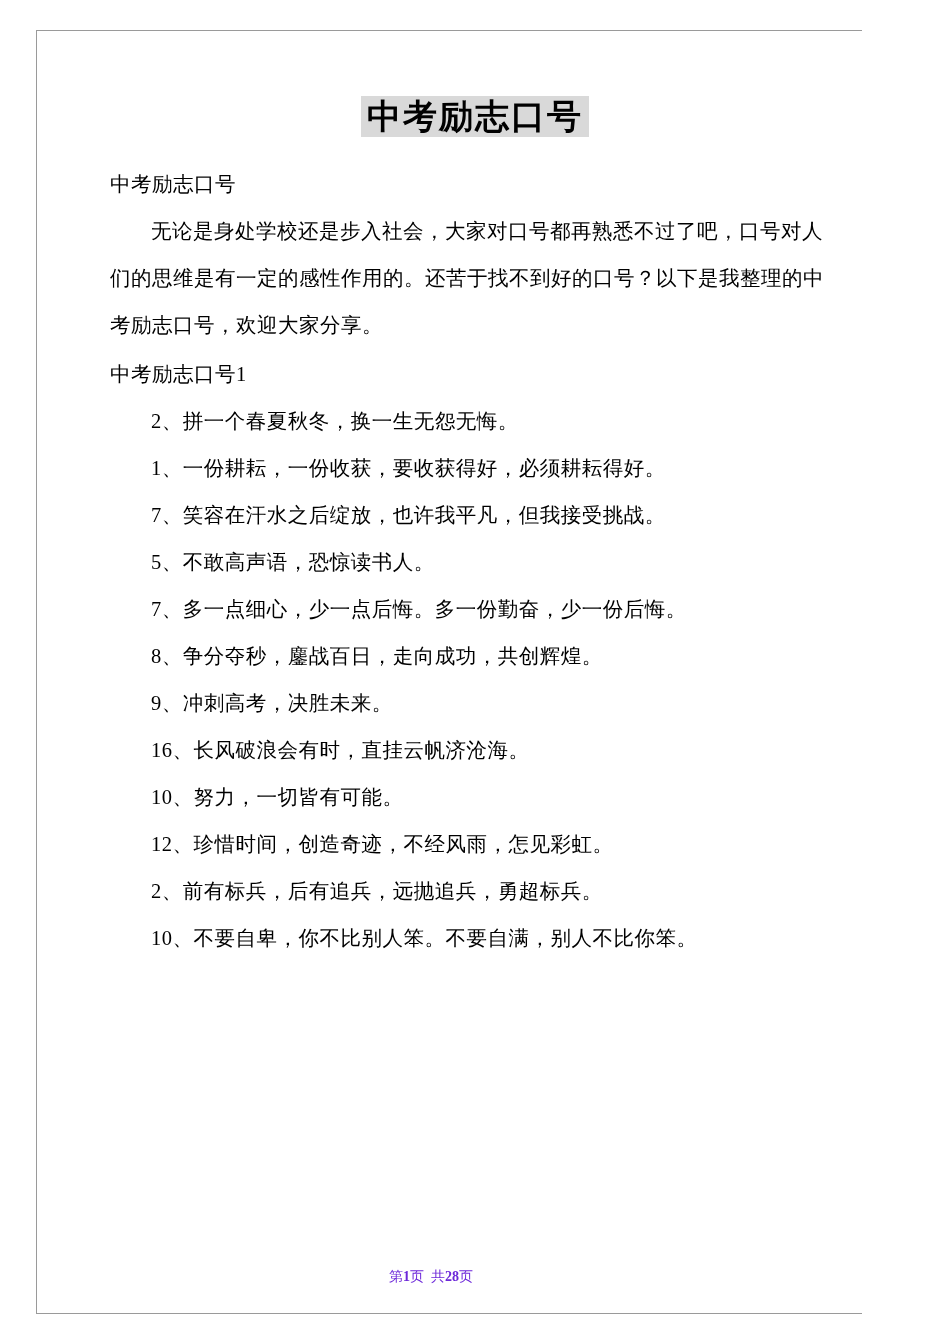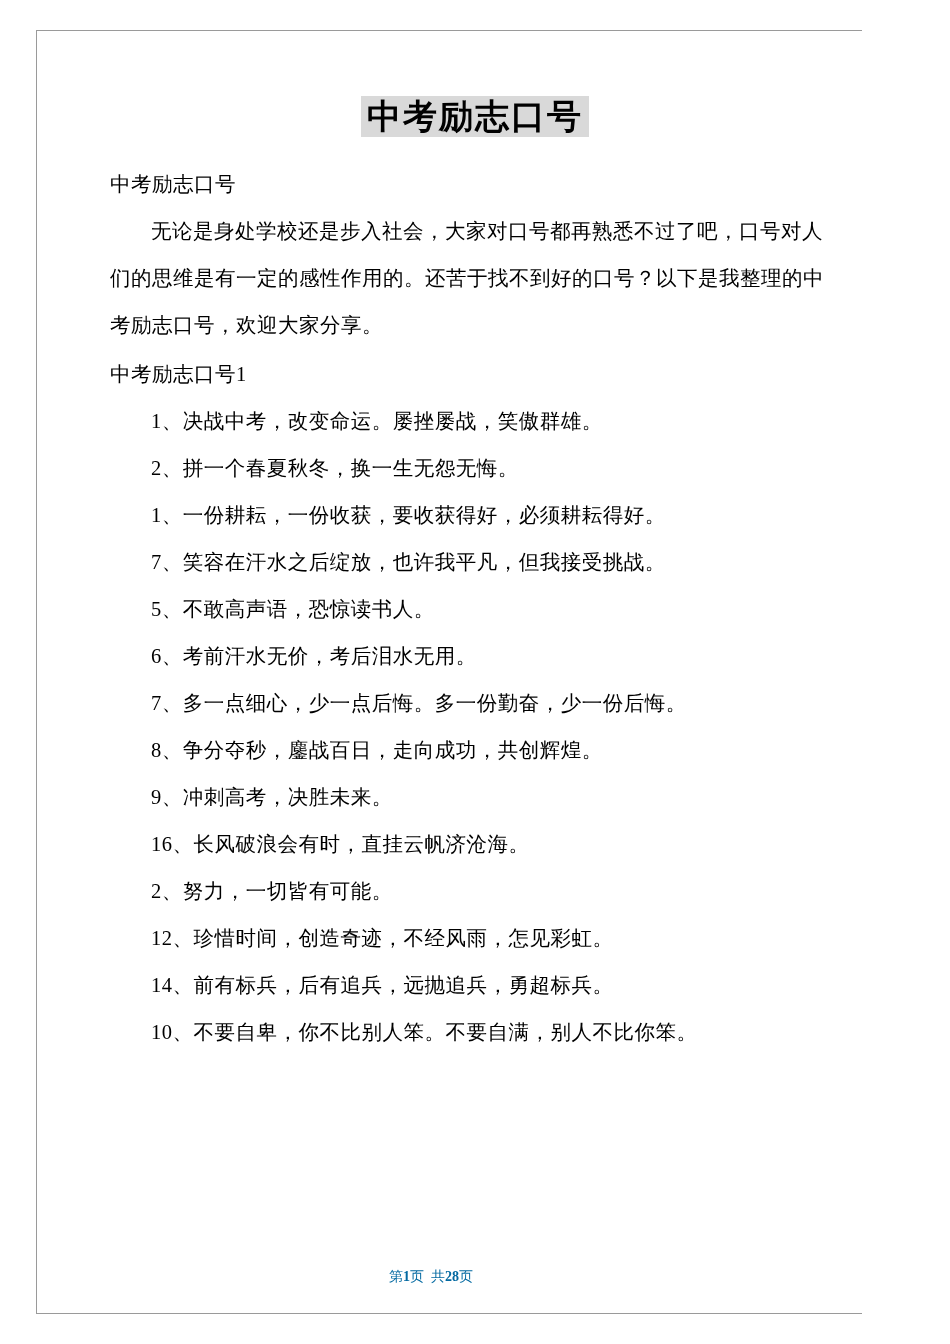--- a/index.html
+++ b/index.html
@@ -61,21 +61,21 @@
   p.item {
     text-indent: 2em;
   }
   .footer {
     position: absolute;
     left: 0;
     right: 0;
     bottom: 58px;
     text-align: center;
     font-size: 14px;
-    color: #0369a1;
+    color: #6d28d9;
     font-family: "Liberation Serif", serif;
   }
   .footer b {
     font-weight: bold;
   }
 </style>
 </head>
 <body>
 
 <div class="page">
@@ -85,32 +85,30 @@
     <h1 class="doc-title">
       <span>中考励志口号</span>
     </h1>
 
     <p>中考励志口号</p>
 
     <p class="para">无论是身处学校还是步入社会，大家对口号都再熟悉不过了吧，口号对人们的思维是有一定的感性作用的。还苦于找不到好的口号？以下是我整理的中考励志口号，欢迎大家分享。</p>
 
     <p>中考励志口号1</p>
 
-    <p class="item">1、决战中考，改变命运。屡挫屡战，笑傲群雄。</p>
     <p class="item">2、拼一个春夏秋冬，换一生无怨无悔。</p>
     <p class="item">1、一份耕耘，一份收获，要收获得好，必须耕耘得好。</p>
     <p class="item">7、笑容在汗水之后绽放，也许我平凡，但我接受挑战。</p>
     <p class="item">5、不敢高声语，恐惊读书人。</p>
-    <p class="item">6、考前汗水无价，考后泪水无用。</p>
     <p class="item">7、多一点细心，少一点后悔。多一份勤奋，少一份后悔。</p>
     <p class="item">8、争分夺秒，鏖战百日，走向成功，共创辉煌。</p>
     <p class="item">9、冲刺高考，决胜未来。</p>
     <p class="item">16、长风破浪会有时，直挂云帆济沧海。</p>
-    <p class="item">2、努力，一切皆有可能。</p>
+    <p class="item">10、努力，一切皆有可能。</p>
     <p class="item">12、珍惜时间，创造奇迹，不经风雨，怎见彩虹。</p>
-    <p class="item">14、前有标兵，后有追兵，远抛追兵，勇超标兵。</p>
+    <p class="item">2、前有标兵，后有追兵，远抛追兵，勇超标兵。</p>
     <p class="item">10、不要自卑，你不比别人笨。不要自满，别人不比你笨。</p>
   </div>
 
   <div class="footer">
     <span>第</span><b>1</b><span>页</span>&nbsp;&nbsp;<span>共</span><b>28</b><span>页</span>
   </div>
 </div>
 
 </body></html>

